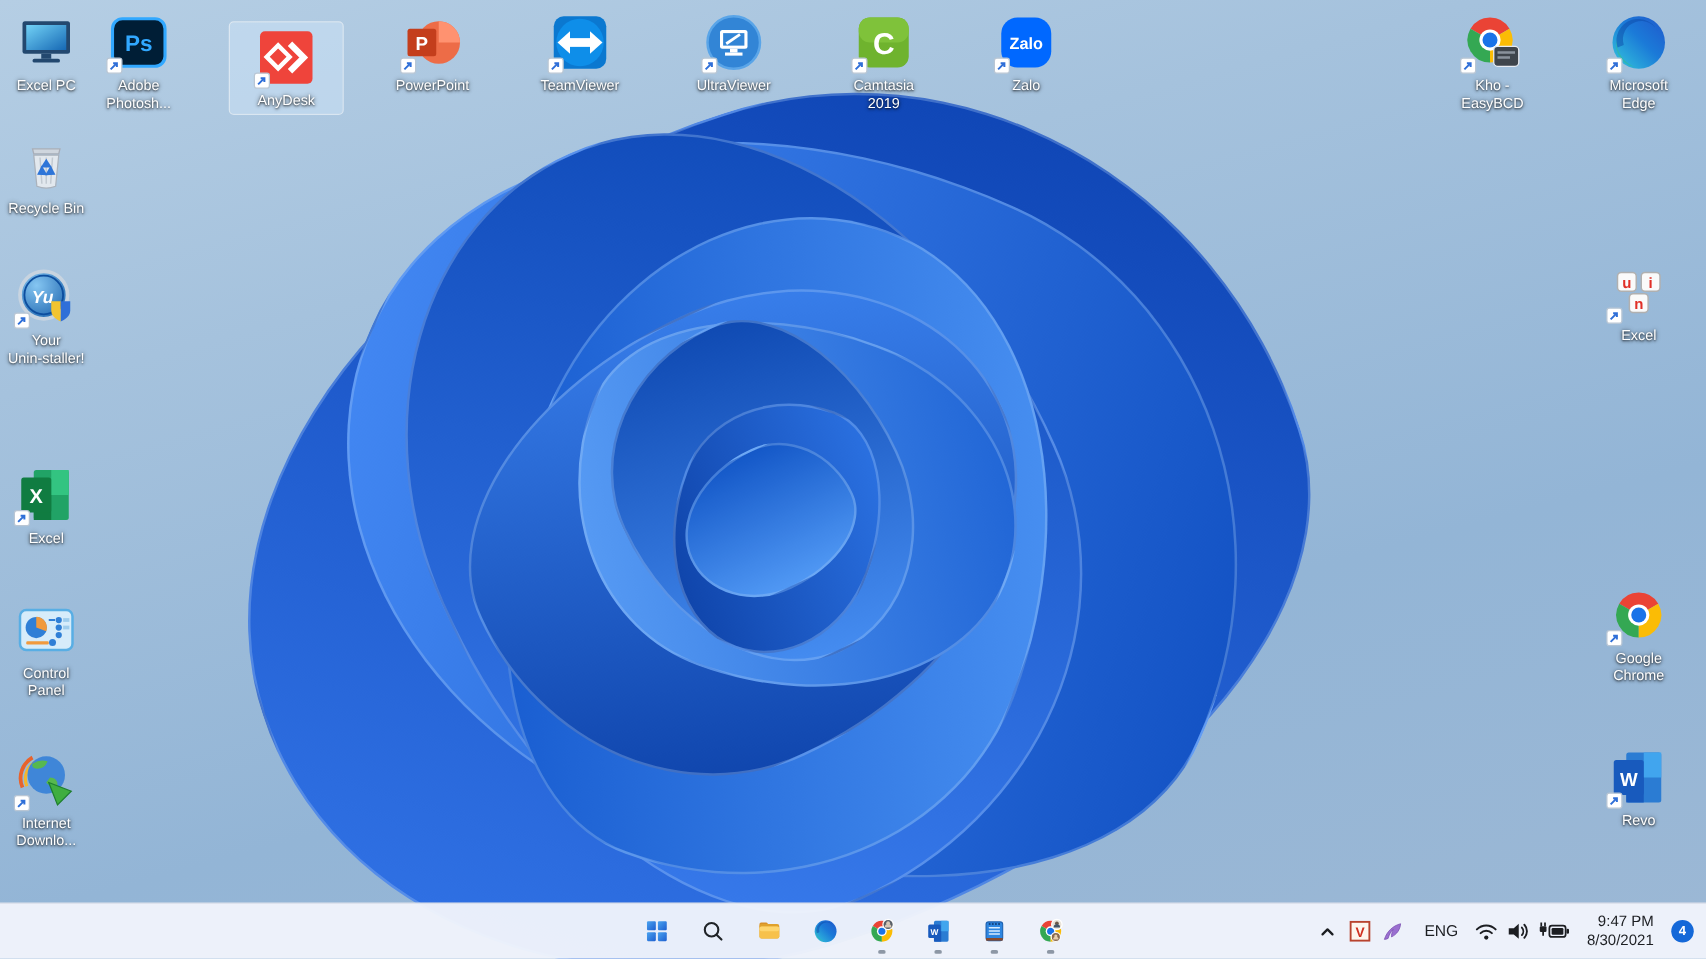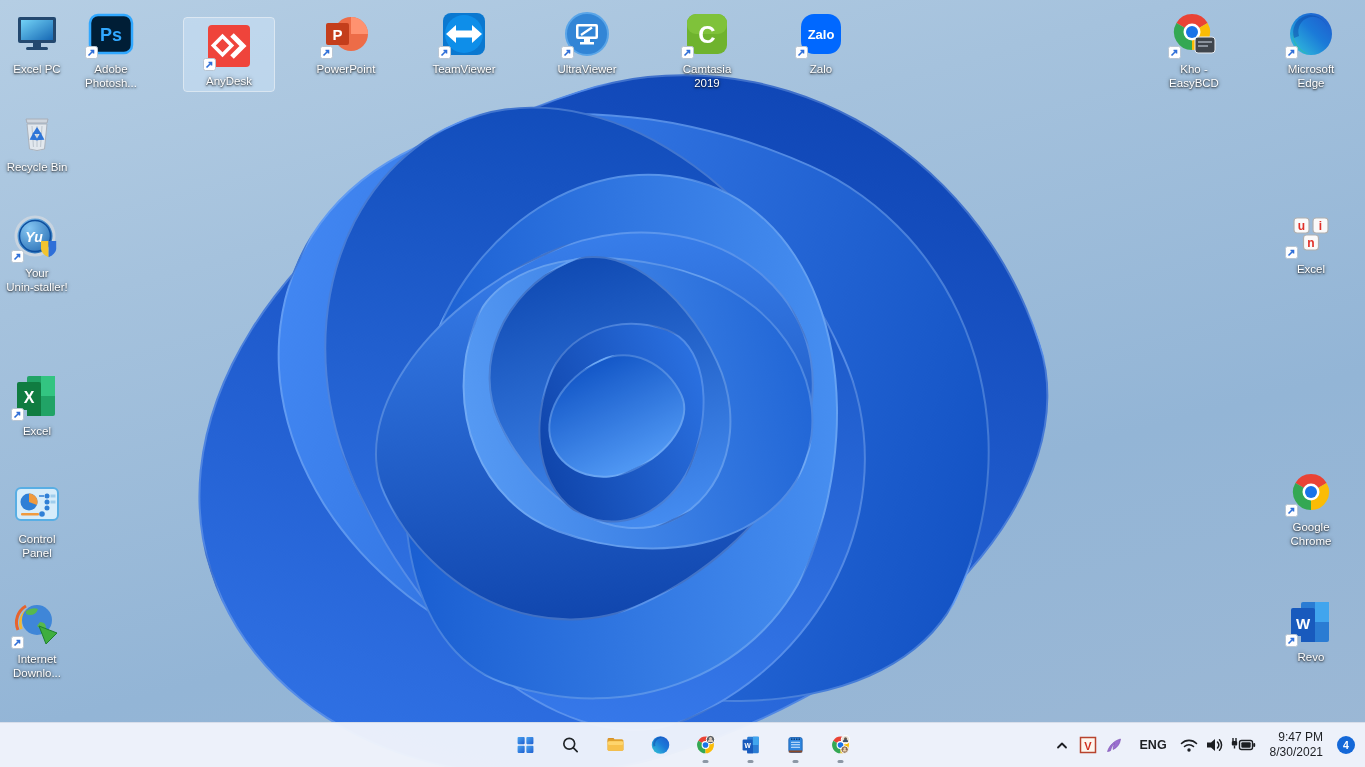--- a/index.html
+++ b/index.html
@@ -61,21 +61,21 @@
   }
   #tb-tray {
     position:absolute; right:0; top:0; bottom:0;
     display:flex; align-items:center; padding-right:10px;
   }
   .trbtn {
     height:36px; display:flex; align-items:center; justify-content:center;
     border:none; background:transparent; border-radius:4px; cursor:pointer;
     color:#1c1e22;
   }
-  #lang { font-size:12.5px; padding:0 9px; margin-left:4px;font-weight:bold; }
+  #lang { font-size:12.5px; padding:0 9px; margin-left:4px; }
   #clock { flex-direction:column; align-items:flex-end; font-size:12px; line-height:15px; padding:0 8px; margin-left:4px; }
   #badge {
     width:18px; height:18px; border-radius:50%; background:#1468d8; color:#fff;
     font-size:10.5px; font-weight:bold; display:flex; align-items:center; justify-content:center;
     margin-left:6px;
   }
   .trico { width:24px; padding:0 2px; }
 </style>
 </head>
 <body>

